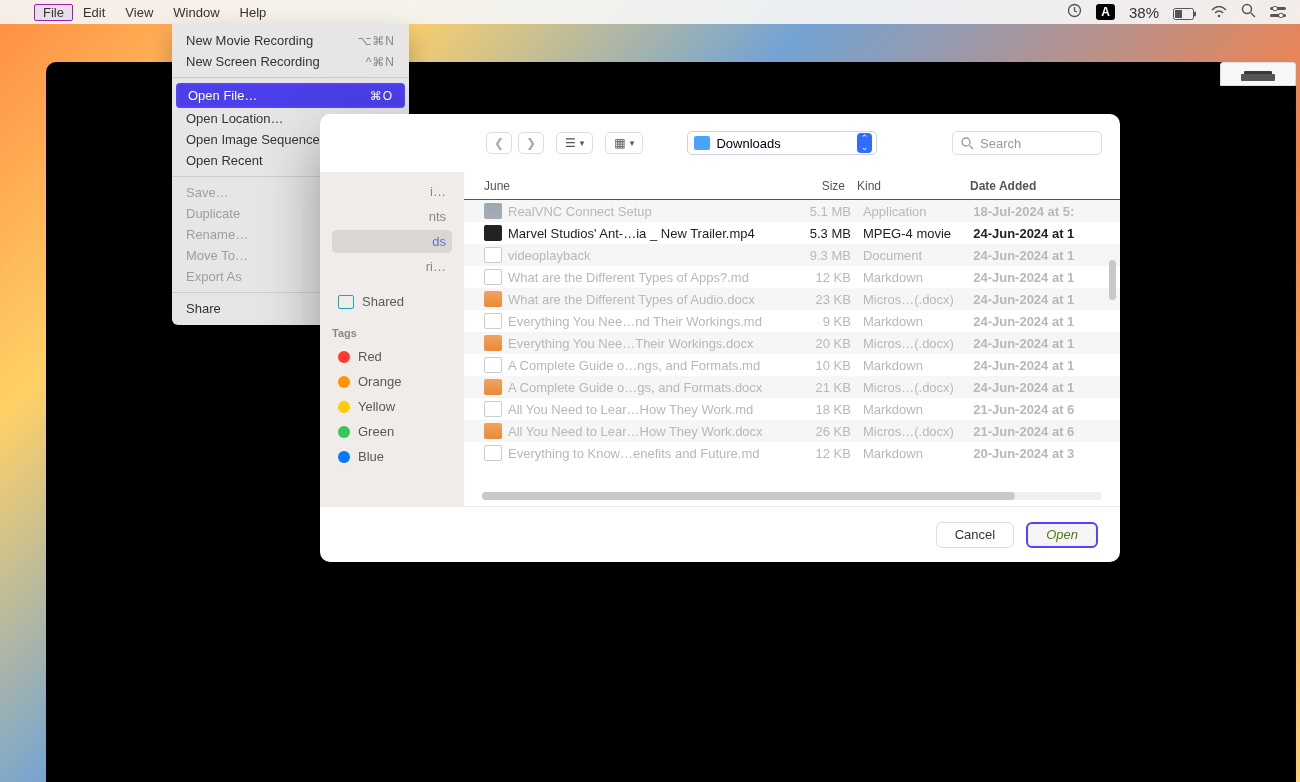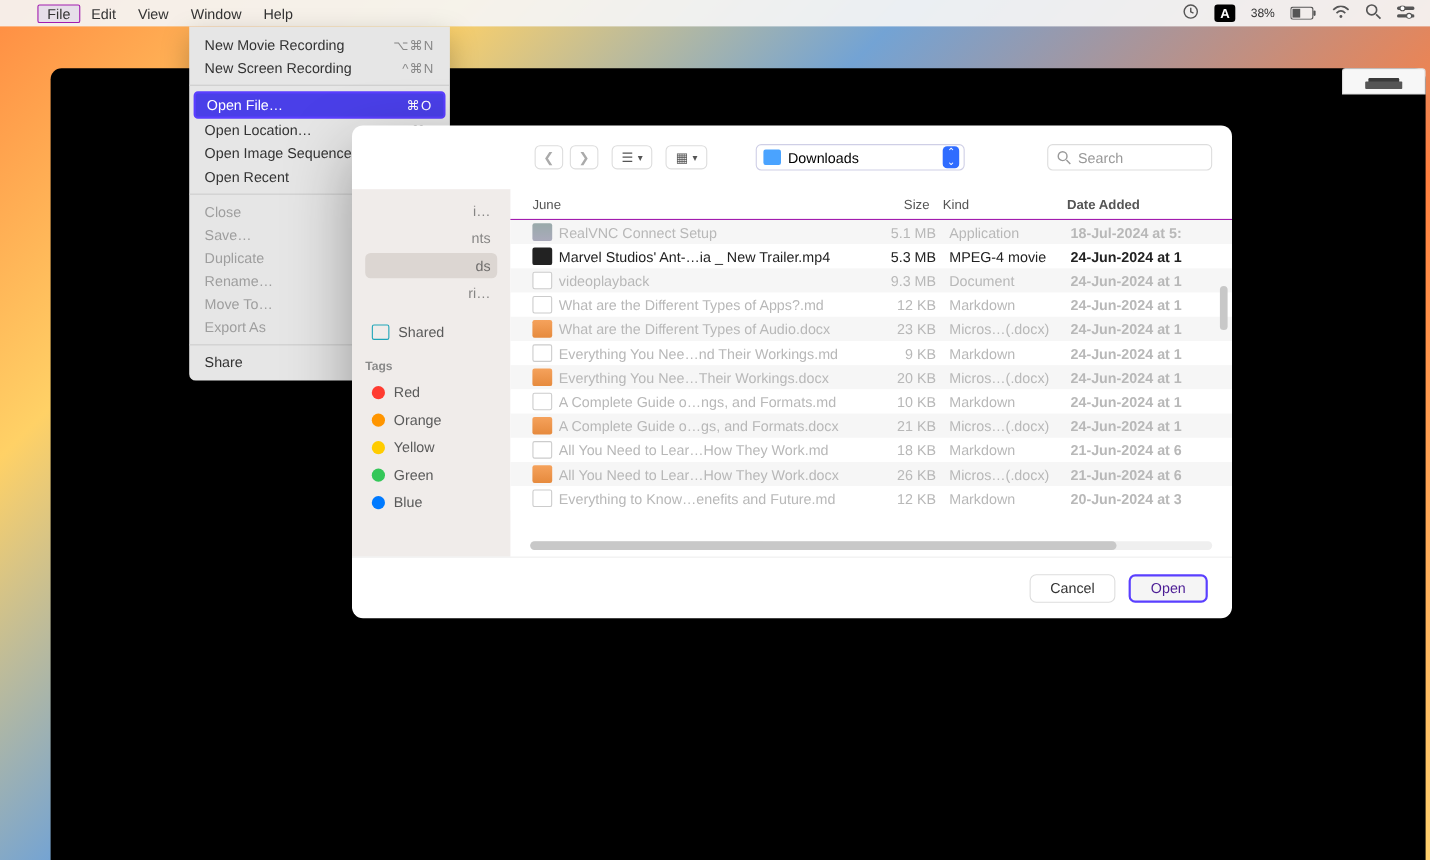--- a/index.html
+++ b/index.html
@@ -3,21 +3,21 @@
   <meta charset="utf-8">
   <style>
     * { margin:0; padding:0; box-sizing:border-box; font-family:-apple-system,BlinkMacSystemFont,"Helvetica Neue",sans-serif; }
     body { width:1300px; height:782px; overflow:hidden; position:relative; background:linear-gradient(135deg,#ff8c42 0%,#ffd166 20%,#73a3d4 40%,#ff7f3f 70%,#ffd16e 100%); }
     
     .menubar { height:24px; background:rgba(245,245,245,0.92); display:flex; align-items:center; padding:0 14px; font-size:13px; color:#333; }
     .apple { font-size:14px; margin-right:20px; }
     .menu-item { padding:2px 10px; cursor:default; }
     .menu-item.highlight { background:rgba(90,90,255,0.1); border:1px solid #a21caf; border-radius:2px; padding:0 8px; }
     .menu-spacer { flex:1; }
-    .status-icon { margin-left:14px; display:inline-block; font-size:11px; }
+    .status-icon { margin-left:14px; display:inline-block; font-size:15px; }
     .status-box { background:#000; color:#fff; padding:1px 5px; font-weight:bold; border-radius:3px; font-size:12px; }
     .battery svg { vertical-align:middle; }
     
     .app-window { position:absolute; top:62px; left:46px; right:4px; bottom:0; background:#000; border-radius:10px 10px 0 0; }
     .log-peek { position:absolute; top:62px; right:4px; width:76px; height:24px; background:#f7f7f7; border:1px solid #ddd; border-radius:3px 3px 0 0; display:flex; align-items:center; justify-content:center; }
     .log-peek svg { width:34px; height:18px; }
     
     .dropdown { position:absolute; top:24px; left:172px; width:237px; background:#e6e6e6; border-radius:0 0 6px 6px; box-shadow:0 10px 25px rgba(0,0,0,0.25); padding:6px 0; font-size:13px; }
     .dd-row { display:flex; align-items:center; padding:3px 14px; color:#333; }
     .dd-row .lbl { flex:1; }
@@ -34,21 +34,21 @@
     .nav-group { display:flex; gap:6px; margin-left:148px; }
     .nav-btn { width:26px; height:22px; border:1px solid #ddd; border-radius:5px; background:#fff; display:flex; align-items:center; justify-content:center; color:#aaa; font-size:12px; }
     .view-select { height:22px; border:1px solid #ddd; border-radius:5px; background:#fff; display:flex; align-items:center; padding:0 8px; color:#555; font-size:12px; gap:4px; }
     .loc-select { height:24px; border:1px solid #cfcfe6; border-radius:5px; display:flex; align-items:center; padding:0 4px 0 6px; gap:6px; font-size:13px; min-width:190px; }
     .loc-select .folder-ico { width:16px; height:14px; background:#4aa3ff; border-radius:2px; }
     .loc-select .updown { background:#2f6cff; color:#fff; border-radius:4px; padding:1px 4px; font-size:9px; line-height:1; }
     .search-field { height:24px; border:1px solid #ddd; border-radius:5px; display:flex; align-items:center; padding:0 8px; gap:6px; color:#999; font-size:13px; width:150px; }
     .dialog-split { flex:1; display:flex; min-height:0; }
     .sidebar { width:144px; background:#f0ecea; padding:8px 12px; font-size:13px; color:#5a5a5a; overflow:hidden; }
     .side-item { display:flex; align-items:center; gap:8px; padding:4px 6px; border-radius:5px; margin-bottom:2px; }
-    .side-item.sel { background:#dcd6d2; color:#404040; }
+    .side-item.sel { background:#dcd6d2; color:#1d4ed8; }
     .side-item .partial { opacity:0.7; }
     .side-ico { width:16px; height:14px; border-radius:2px; }
     .side-header { font-size:11px; color:#8a8a8a; font-weight:600; margin-top:14px; margin-bottom:6px; }
     .tag-dot { width:12px; height:12px; border-radius:50%; flex-shrink:0; }
     .main { flex:1; display:flex; flex-direction:column; min-width:0; position:relative; }
     .col-headers { display:flex; padding:0 20px; height:28px; align-items:center; font-size:12px; color:#555; border-bottom:1px solid #a21caf; }
     .col-headers .c-name { flex:1; min-width:260px; }
     .col-headers .c-size { width:85px; text-align:right; }
     .col-headers .c-kind { width:125px; padding-left:12px; }
     .col-headers .c-date { width:130px; font-weight:700; }
@@ -61,21 +61,21 @@
     .file-row .c-name { flex:1; min-width:260px; white-space:nowrap; overflow:hidden; text-overflow:ellipsis; }
     .file-row .c-size { width:85px; text-align:right; }
     .file-row .c-kind { width:125px; padding-left:12px; white-space:nowrap; overflow:hidden; text-overflow:ellipsis; }
     .file-row .c-date { width:130px; white-space:nowrap; overflow:hidden; text-overflow:ellipsis;font-weight:bold; }
     .h-scroll { height:8px; background:#efefef; border-radius:4px; margin:2px 18px 6px; }
     .h-scroll-thumb { height:8px; width:86%; background:#c8c8c8; border-radius:4px; }
     .v-scroll { position:absolute; right:4px; top:60px; width:7px; height:40px; background:#c8c8c8; border-radius:4px; }
     .action-bar { height:56px; display:flex; align-items:center; justify-content:flex-end; padding:0 22px; gap:12px; border-top:1px solid #eee; }
     .btn { height:26px; padding:0 18px; border-radius:6px; font-size:13px; display:flex; align-items:center; }
     .btn-cancel { background:#fff; border:1px solid #ddd; color:#333; }
-    .btn-open { background:#f5f5f5; border:2px solid #5a3fff; color:#4c1d95; }
+    .btn-open { background:#f5f5f5; border:2px solid #5a3fff; color:#4d7c0f;font-style:italic; }
     .ico-app  { background:linear-gradient(#9aa,#aab); }
     .ico-mp4  { background:#222; }
     .ico-doc  { background:#fff; border:1px solid #ccc; }
     .ico-md   { background:#fff; border:1px solid #ccc; position:relative; }
     .ico-docx { background:linear-gradient(#f5a25c,#e68a3d); }
   </style>
 </head>
 <body>
 
 <div class="menubar">
@@ -152,24 +152,20 @@
     </div>
     <div class="dd-row">
       <span class="lbl">Open Image Sequence…</span>
       <span class="sc">⇧⌘O</span>
     </div>
     <div class="dd-row">
       <span class="lbl">Open Recent</span>
       <span class="dd-arrow">▶</span>
     </div>
     <div class="dd-sep"></div>
-    <div class="dd-row dis">
-      <span class="lbl">Close</span>
-      <span class="sc">⌘W</span>
-    </div>
     <div class="dd-row dis">
       <span class="lbl">Save…</span>
       <span class="sc">⌘S</span>
     </div>
     <div class="dd-row dis">
       <span class="lbl">Duplicate</span>
       <span class="sc">⇧⌘S</span>
     </div>
     <div class="dd-row dis">
       <span class="lbl">Rename…</span>

